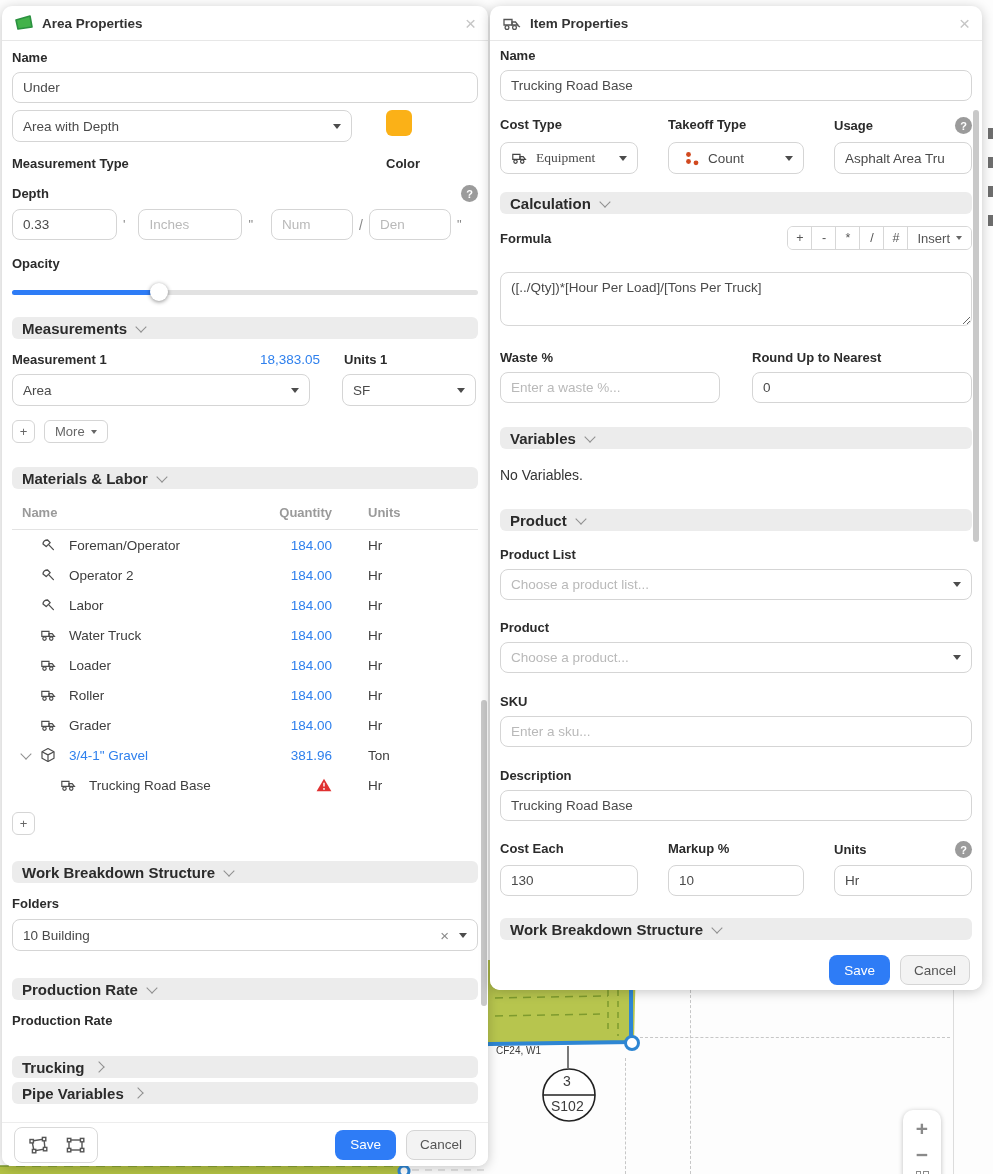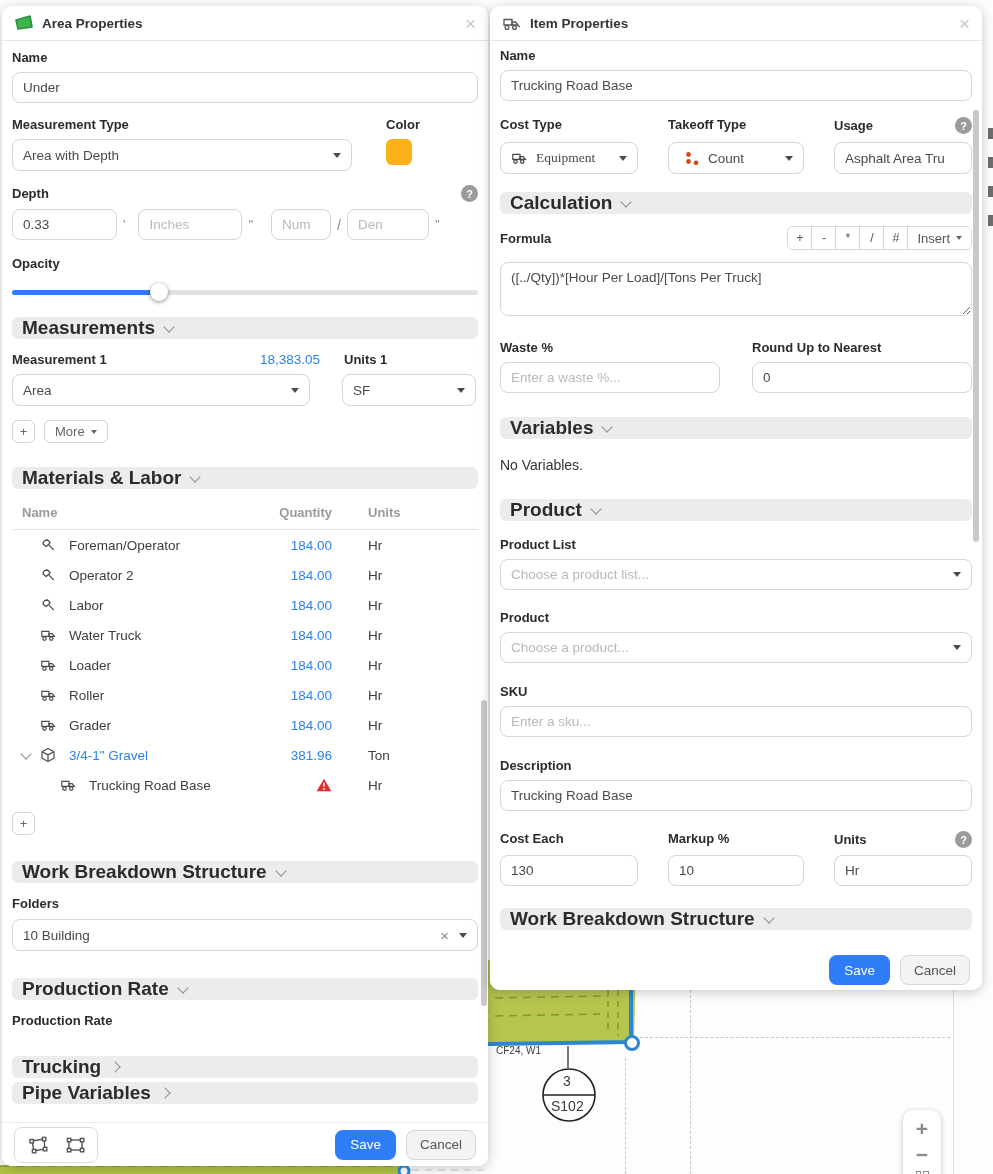--- a/index.html
+++ b/index.html
@@ -53,21 +53,21 @@
   .dd .ph{color:#b9b9b9;}
   .tri{width:0;height:0;border-left:4.5px solid transparent;border-right:4.5px solid transparent;
     border-top:5.5px solid #4c4c4c;display:inline-block;}
   .tri.sm{border-left-width:3.5px;border-right-width:3.5px;border-top-width:4.5px;border-top-color:#666;}
   .chev{display:inline-block;width:7px;height:7px;border-right:1.8px solid #8f8f8f;
     border-bottom:1.8px solid #8f8f8f;}
   .chev.down{transform:rotate(45deg);margin-bottom:2px;}
   .chev.right{transform:rotate(-45deg);}
   .secbar{height:22px;background:#ececec;border-radius:6px;display:flex;align-items:center;
     padding:0 10px;gap:10px;cursor:pointer;}
-  .secbar .lbl{font-size:19px;}
+  .secbar .lbl{font-size:15px;}
   .help{width:17px;height:17px;border-radius:50%;background:#9b9b9b;color:#fff;font-size:11px;
     font-weight:bold;display:flex;align-items:center;justify-content:center;flex:none;}
   .btn-blue{background:#2e7cf6;color:#fff;border:none;border-radius:8px;height:30px;
     padding:0 15px;font-size:13.5px;font-family:"Liberation Sans",sans-serif;cursor:pointer;}
   .btn-gray{background:#f3f3f3;color:#555;border:1px solid #d5d5d5;border-radius:8px;height:30px;
     padding:0 13px;font-size:13.5px;font-family:"Liberation Sans",sans-serif;cursor:pointer;}
   .mini-btn{box-sizing:border-box;height:23px;border:1px solid #d5d5d5;border-radius:6px;
     background:#fff;color:#666;font-size:13px;display:inline-flex;align-items:center;
     justify-content:center;cursor:pointer;}
   
@@ -171,42 +171,42 @@
         </svg>
     </span>
     <span class="p-title">Area Properties</span>
     <span class="x-btn">×</span>
   </div>
 
   <div class="p-body">
     <div class="lbl" style="margin-top:10px;">Name</div>
     <input class="input" style="margin-top: 7px;" value="Under">
 
-    <div style="display:flex;margin-top:14px;">
-      <span class="lbl" style="flex:1;">Measurement Type</span>
-      <span class="lbl" style="width:92px;">Color</span>
-    </div>
     <div style="display:flex;margin-top:7px;align-items:flex-start;">
       <div class="dd" style="width:340px;height:32px;">
         <span class="dd-txt">Area with Depth</span>
         <span class="tri"></span>
       </div>
       <div style="margin-left:34px;width:26px;height:26px;border-radius:6px;background:#fbb117;"></div>
     </div>
+    <div style="display:flex;margin-top:14px;">
+      <span class="lbl" style="flex:1;">Measurement Type</span>
+      <span class="lbl" style="width:92px;">Color</span>
+    </div>
 
     <div class="lblrow" style="margin-top:14px;">
       <span class="lbl">Depth</span>
       <span class="help">?</span>
     </div>
     <div style="display:flex;align-items:center;margin-top:7px;gap:6px;">
       <input class="input" style="width: 105px;" value="0.33">
       <span style="color:#888;font-size:13px;">'</span>
       <input class="input" style="width: 104px; margin-left: 7px;" placeholder="Inches">
       <span style="color:#888;font-size:13px;">"</span>
-      <input class="input" style="width: 60px; margin-left: 12px;" placeholder="Num">
+      <input class="input" style="width: 82px; margin-left: 12px;" placeholder="Num">
       <span style="color:#888;font-size:14px;">/</span>
       <input class="input" style="width: 82px;" placeholder="Den">
       <span style="color:#888;font-size:13px;">"</span>
     </div>
 
     <div class="lbl" style="margin-top:16px;">Opacity</div>
     <div class="slider">
       <div class="track"></div>
       <div class="fill" style="width:146px;"></div>
       <div class="thumb" style="left:138px;"></div>
@@ -497,21 +497,21 @@
         <span class="op">-</span>
         <span class="op">*</span>
         <span class="op">/</span>
         <span class="op">#</span>
         <span class="op insert">
           <span>Insert</span>
           <span class="tri sm"></span>
         </span>
       </span>
     </div>
-    <textarea class="formula" style="margin-top: 12px;">([../Qty])*[Hour Per Load]/[Tons Per Truck]</textarea>
+    <textarea class="formula" style="margin-top: 22px;">([../Qty])*[Hour Per Load]/[Tons Per Truck]</textarea>
 
     <div class="row2" style="margin-top:20px;">
       <span class="lbl">Waste %</span>
       <span class="lbl">Round Up to Nearest</span>
     </div>
     <div class="row2" style="margin-top:7px;">
       <input class="input" placeholder="Enter a waste %..." style="">
       <input class="input" value="0" style="">
     </div>
 

